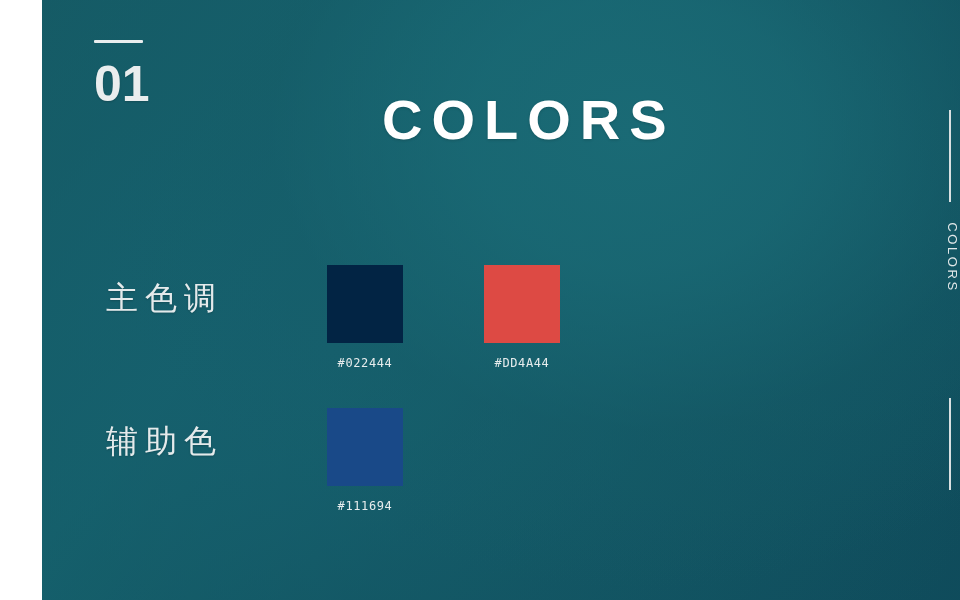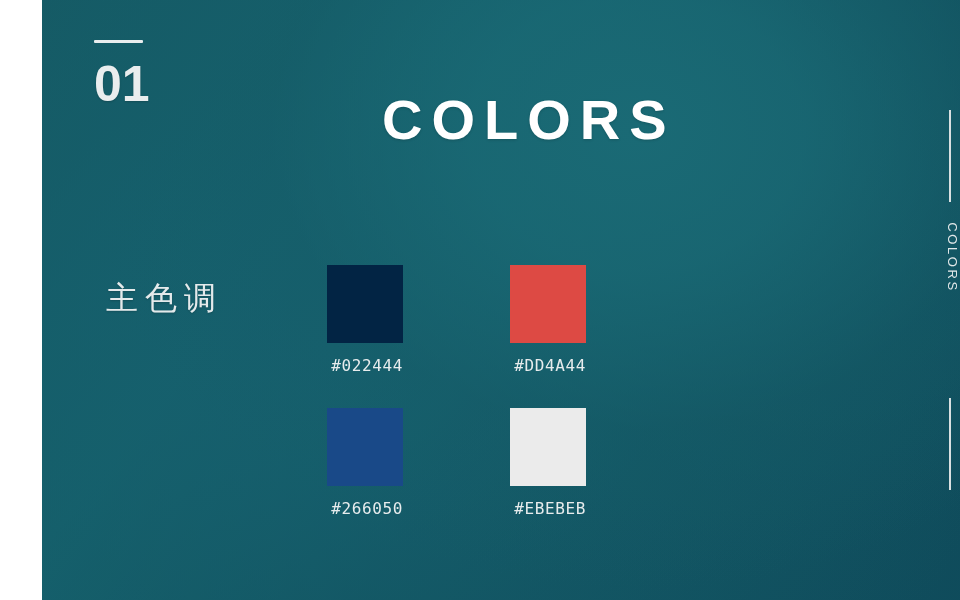--- a/index.html
+++ b/index.html
@@ -86,31 +86,31 @@
     position: absolute;
     top: 0;
     width: 76px;
   }
   .swatch-chip {
     width: 76px;
     height: 78px;
   }
   .swatch-hex {
     margin-top: 13px;
-    text-align: right;
+    text-align: center;
     font-family: "DejaVu Sans Mono", "Liberation Mono", monospace;
-    font-size: 16px;
+    font-size: 12px;
     letter-spacing: 0.6px;
     color: #E7ECED;
     white-space: nowrap;
   }
 
   
   .col-0 { left: 285px; }
-  .col-1 { left: 468px; }
+  .col-1 { left: 442px; }
   .col-2 { left: 600px; }
 
   
   #right-rail {
     position: absolute;
     left: 896px;
     top: 0;
     width: 28px;
     height: 600px;
   }
@@ -156,30 +156,27 @@
       <div class="swatch-hex">#022444</div>
     </div>
 
     <div class="swatch-item col-1">
       <div class="swatch-chip" style="background:#DD4A44;"></div>
       <div class="swatch-hex">#DD4A44</div>
     </div>
   </div>
 
   <div class="palette-row" id="palette-row-secondary">
+    <div class="row-label">辅助色</div>
 
     <div class="swatch-item col-0">
       <div class="swatch-chip" style="background:#194988;"></div>
-      <div class="swatch-hex">#266050</div>
+      <div class="swatch-hex">#111694</div>
     </div>
 
-    <div class="swatch-item col-1">
-      <div class="swatch-chip" style="background:#EBEBEB;"></div>
-      <div class="swatch-hex">#EBEBEB</div>
-    </div>
 
   </div>
 
   <div id="right-rail">
     <div class="rail-line" id="rail-line-top"></div>
     <div id="rail-label">COLORS</div>
     <div class="rail-line" id="rail-line-bottom"></div>
   </div>
 
 </div>

